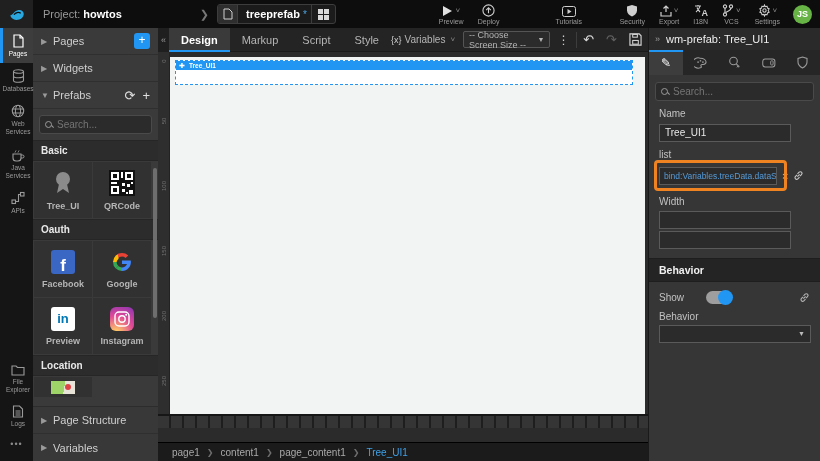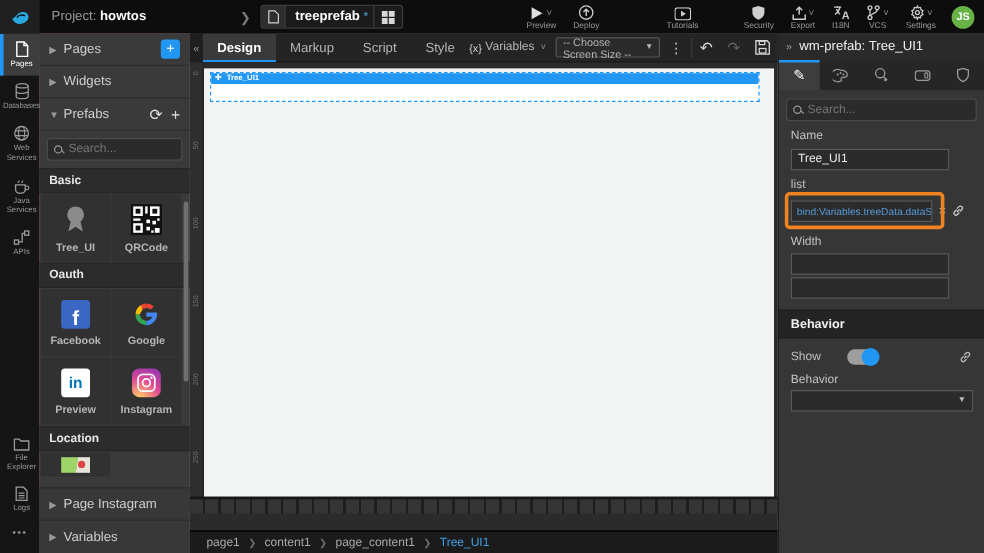--- a/index.html
+++ b/index.html
@@ -446,21 +446,21 @@
       <div class="tile" style="height:20px; justify-content:flex-start; padding-top:4px;">
         <span class="gm"></span>
       </div>
     </div>
 
     <div class="panel-scrollbar"></div>
 
     <div class="bottom-acc">
       <div class="acc-row">
         <span class="car">▶</span>
-        <span>Page Instagram</span>
+        <span>Page Structure</span>
       </div>
       <div class="acc-row" style="border-bottom:0">
         <span class="car">▶</span>
         <span>Variables</span>
       </div>
     </div>
   </div>
 
   <div class="canvas-col">
     <div class="c-toolbar">

